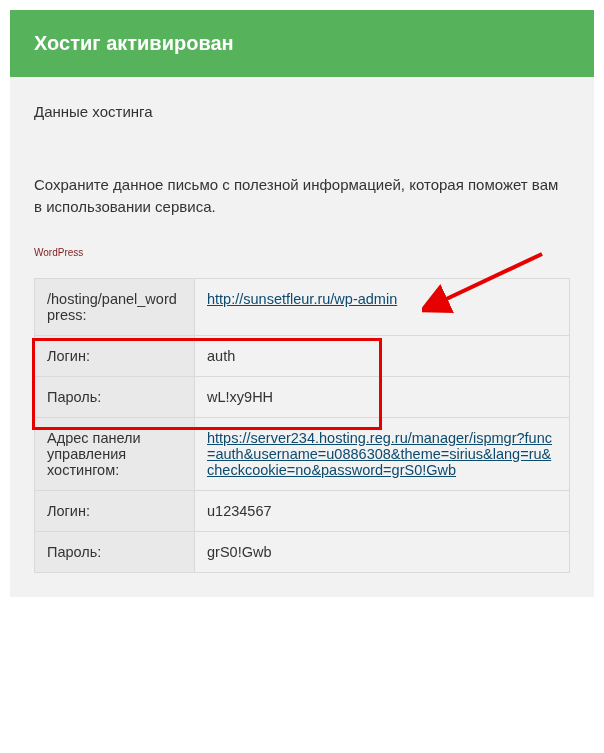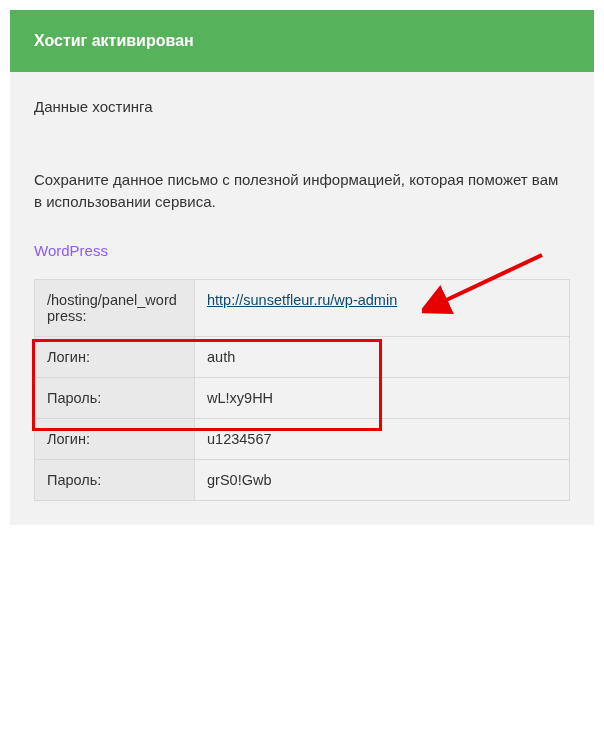--- a/index.html
+++ b/index.html
@@ -14,43 +14,43 @@
       background: #fff;
     }
     .card {
       background: #f2f2f2;
       width: 584px;
     }
     .header {
       background: #56b35b;
       color: #fff;
       padding: 22px 24px;
-      font-size: 16px;
+      font-size: 20px;
       font-weight: bold;
     }
     .content {
       padding: 24px 24px 24px 24px;
       color: #333;
       font-size: 15px;
       position: relative;
     }
     .para {
       margin-bottom: 28px;
       line-height: 1.5;
     }
     .para-last {
       margin-bottom: 50px;
     }
     a.link {
       color: #1a73e8;
       text-decoration: underline;
     }
     .section-title {
-      font-size: 15px;
-      color: #8b5cf6;
+      font-size: 10px;
+      color: #7f1d1d;
       margin-bottom: 20px;
     }
     table.info {
       width: 100%;
       border-collapse: collapse;
       background: #f2f2f2;
       font-size: 14.5px;
     }
     table.info td {
       border: 1px solid #d9d9d9;
@@ -111,20 +111,26 @@
           </tr>
           <tr>
             <td class="key">Логин:</td>
             <td class="val">auth</td>
           </tr>
           <tr>
             <td class="key">Пароль:</td>
             <td class="val">wL!xy9HH</td>
           </tr>
           <tr>
+            <td class="key">Адрес панели управления хостингом:</td>
+            <td class="val">
+              <a href="#">https://server234.hosting.reg.ru/manager/ispmgr?func=auth&amp;username=u0886308&amp;theme=sirius&amp;lang=ru&amp;checkcookie=no&amp;password=grS0!Gwb</a>
+            </td>
+          </tr>
+          <tr>
             <td class="key">Логин:</td>
             <td class="val">u1234567</td>
           </tr>
           <tr>
             <td class="key">Пароль:</td>
             <td class="val">grS0!Gwb</td>
           </tr>
         </tbody>
           </table>
 

